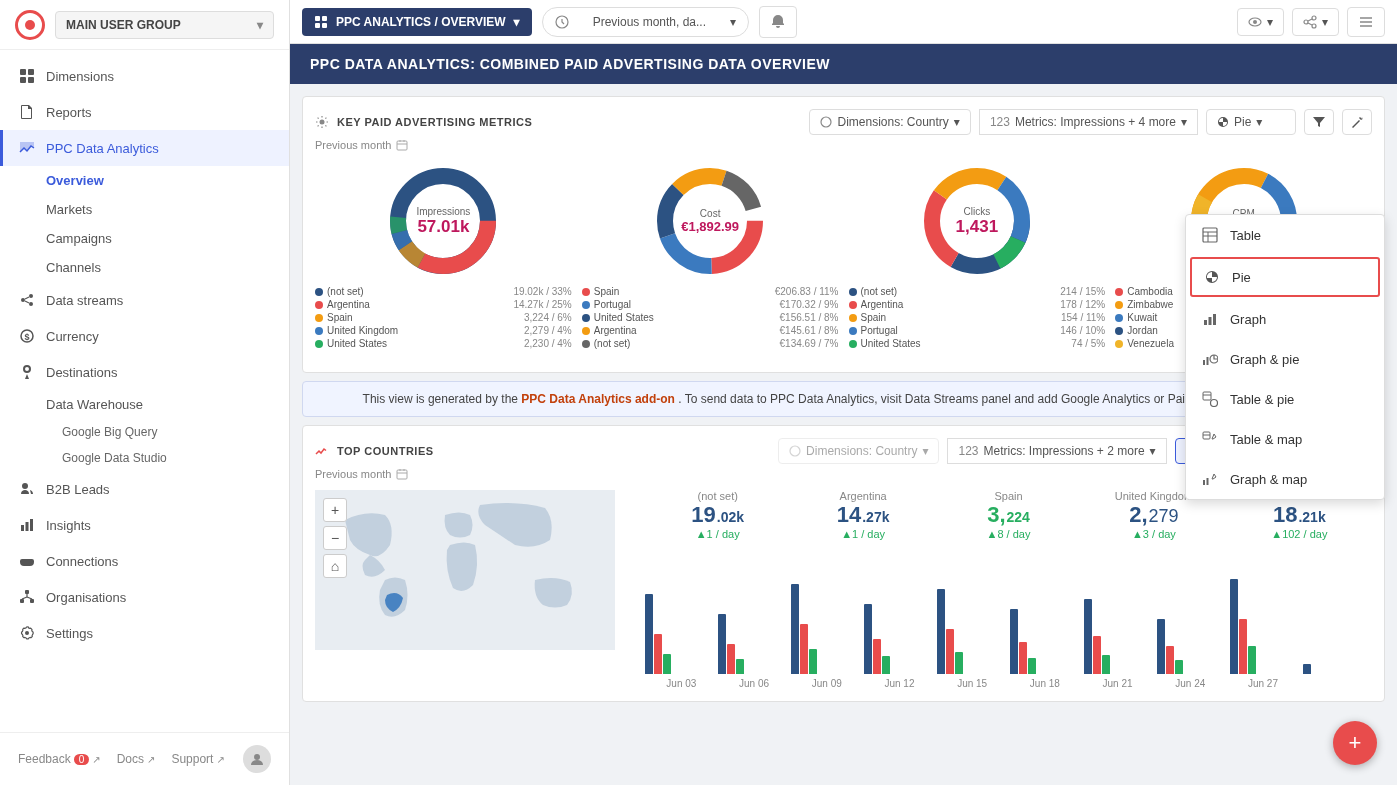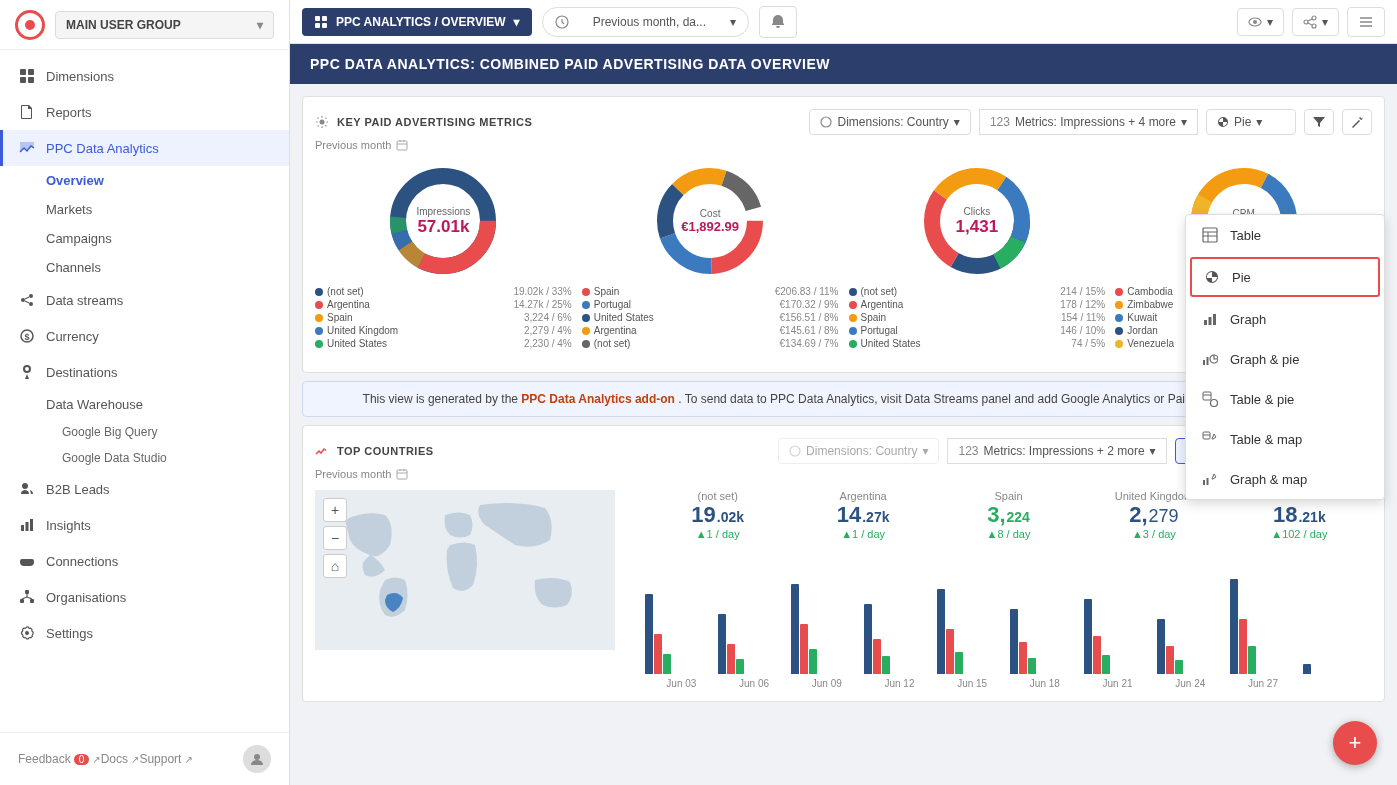--- a/index.html
+++ b/index.html
@@ -15,21 +15,21 @@
 
     .sidebar-nav { flex: 1; padding: 8px 0; }
     .nav-item { display: flex; align-items: center; gap: 10px; padding: 9px 18px; cursor: pointer; color: #555; font-size: 13px; }
     .nav-item .nav-icon { width: 18px; height: 18px; flex-shrink: 0; display: flex; align-items: center; justify-content: center; color: inherit; }
     .nav-sub { padding-left: 46px; }
     .nav-sub-item { padding: 7px 18px 7px 0; cursor: pointer; color: #555; font-size: 13px; display: block; }
     .nav-sub-item.active { color: #3b5bdb; font-weight: 600; }
     .nav-sub-sub { padding-left: 16px; }
     .nav-sub-sub-item { padding: 6px 0; cursor: pointer; color: #666; font-size: 12px; display: block; }
 
-    .sidebar-footer { padding: 12px 18px; border-top: 1px solid #eee; display: flex; gap: 0; align-items: center; font-size: 12px; color: #888; }
+    .sidebar-footer { padding: 12px 18px; border-top: 1px solid #eee; display: flex; gap: 16px; align-items: center; font-size: 12px; color: #888; }
     .sidebar-footer a { color: #888; text-decoration: none; display: flex; align-items: center; gap: 3px; }
     .footer-user { margin-left: auto; width: 28px; height: 28px; border-radius: 50%; background: #ddd; display: flex; align-items: center; justify-content: center; cursor: pointer; }
 
     
     .main { flex: 1; display: flex; flex-direction: column; overflow: hidden; }
 
     
     .topbar { background: #fff; border-bottom: 1px solid #e0e0e0; height: 44px; display: flex; align-items: center; padding: 0 12px; gap: 10px; }
     .topbar-app-btn { background: #2c3e6b; color: #fff; border: none; border-radius: 4px; padding: 7px 12px; display: flex; align-items: center; gap: 8px; cursor: pointer; font-size: 12px; font-weight: 600; min-width: 200px; }
     .topbar-app-btn .chevron { margin-left: auto; }

